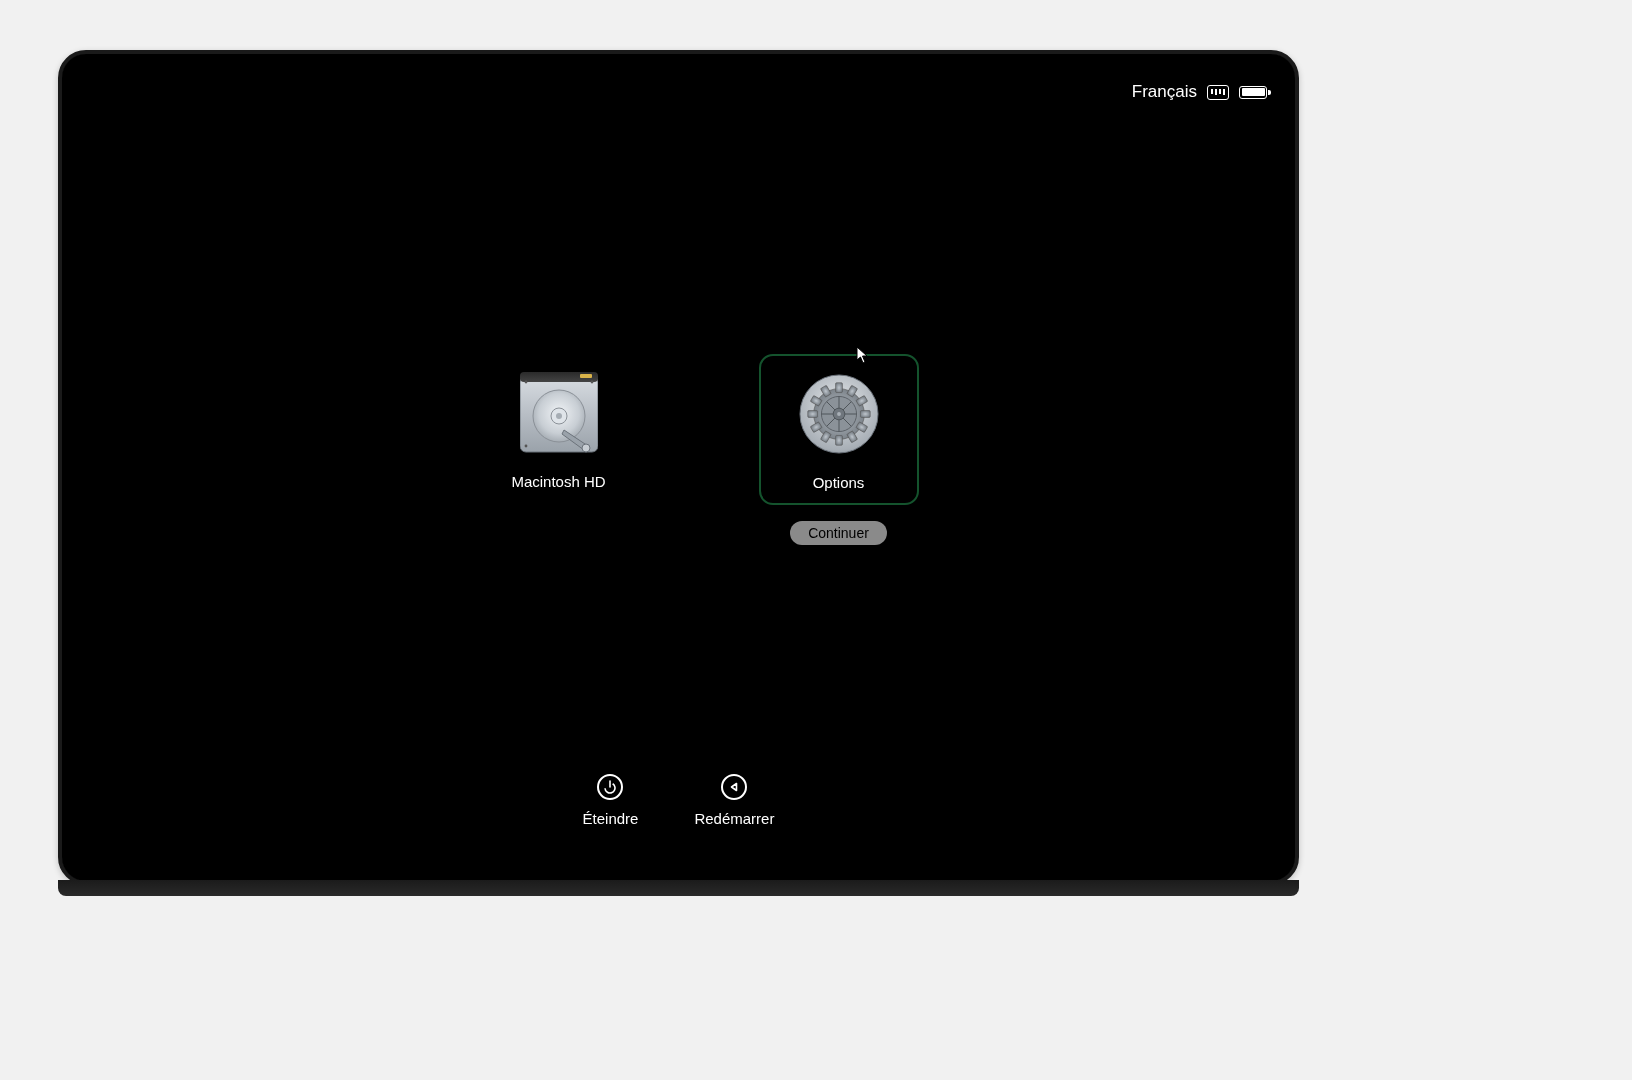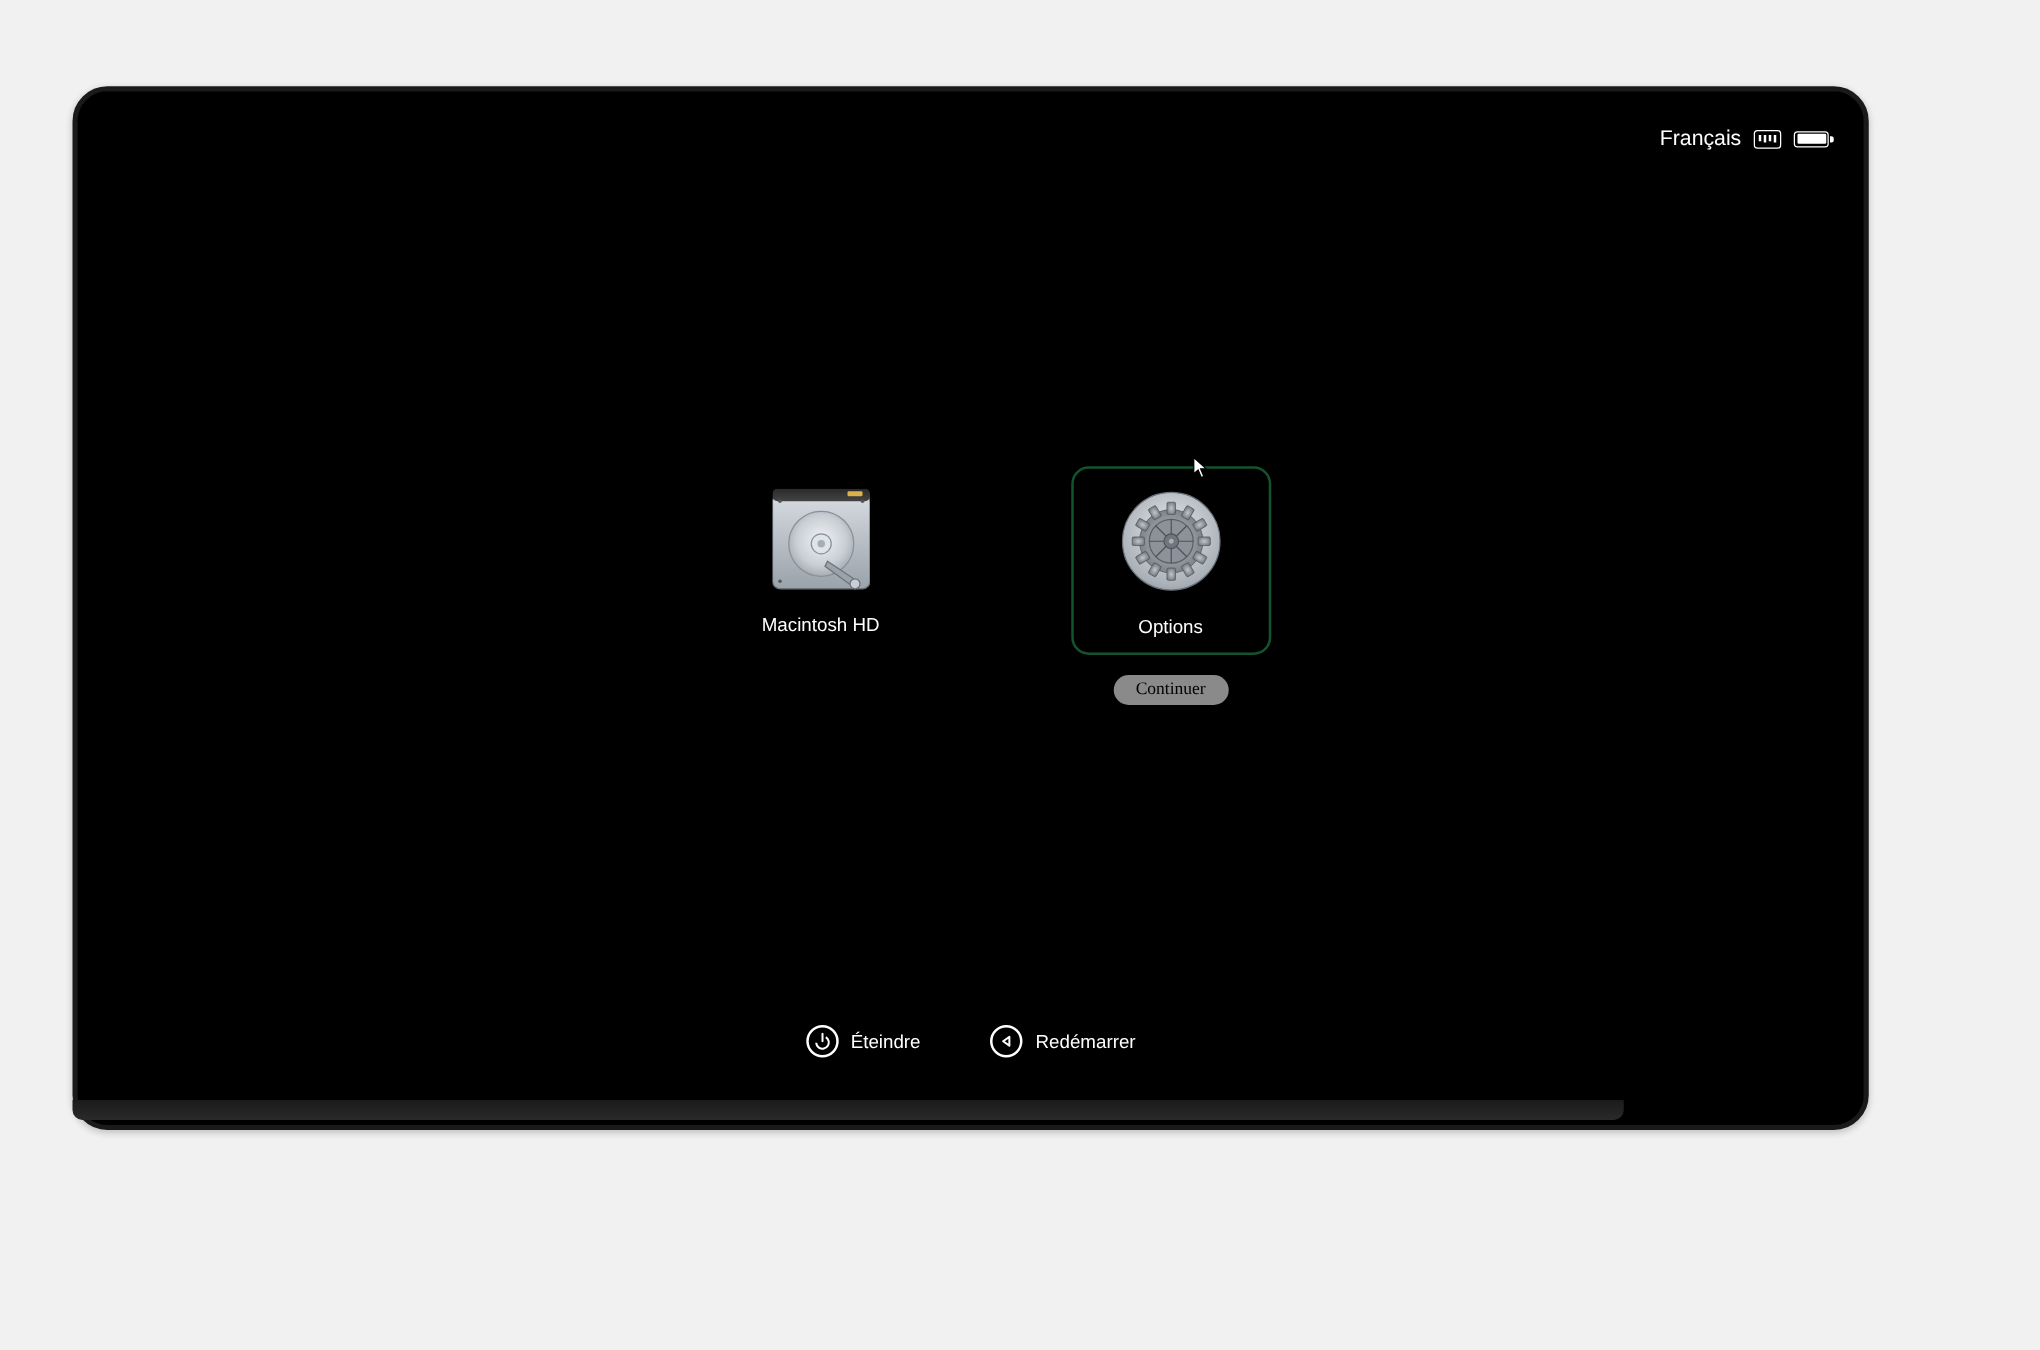--- a/index.html
+++ b/index.html
@@ -11,22 +11,22 @@
       width: 1632px;
       height: 1080px;
       background: #f1f1f1;
       font-family: -apple-system, "Helvetica Neue", Helvetica, Arial, sans-serif;
       position: relative;
       overflow: hidden;
     }
     .device-frame {
       position: absolute;
       left: 58px;
-      top: 69px;
-      width: 1437px;
+      top: 50px;
+      width: 1241px;
       height: 835px;
       background: #000;
       border-radius: 28px;
       border: 4px solid #1a1a1a;
       box-shadow: 0 0 0 1px #333 inset, 0 2px 6px rgba(0,0,0,0.2);
       overflow: hidden;
     }
     .device-frame::before {
       content: "";
       position: absolute;
@@ -151,38 +151,37 @@
     }
     .continue-btn {
       margin-top: 16px;
       background: #8a8a8a;
       color: #000;
       font-size: 14px;
       padding: 4px 18px;
       border-radius: 14px;
       border: none;
       cursor: pointer;
-      font-family: Liberation Serif, serif;
     }
     .cursor {
       position: absolute;
       pointer-events: none;
     }
     .bottom-actions {
       position: absolute;
       bottom: 54px;
       left: 0;
       right: 0;
       display: flex;
       justify-content: center;
       gap: 56px;
     }
     .action {
       display: flex;
-      flex-direction: row;
+      flex-direction: column;
       align-items: center;
       gap: 10px;
       cursor: pointer;
       color: #fff;
     }
     .action-circle {
       width: 26px;
       height: 26px;
       border: 2px solid #fff;
       border-radius: 50%;

